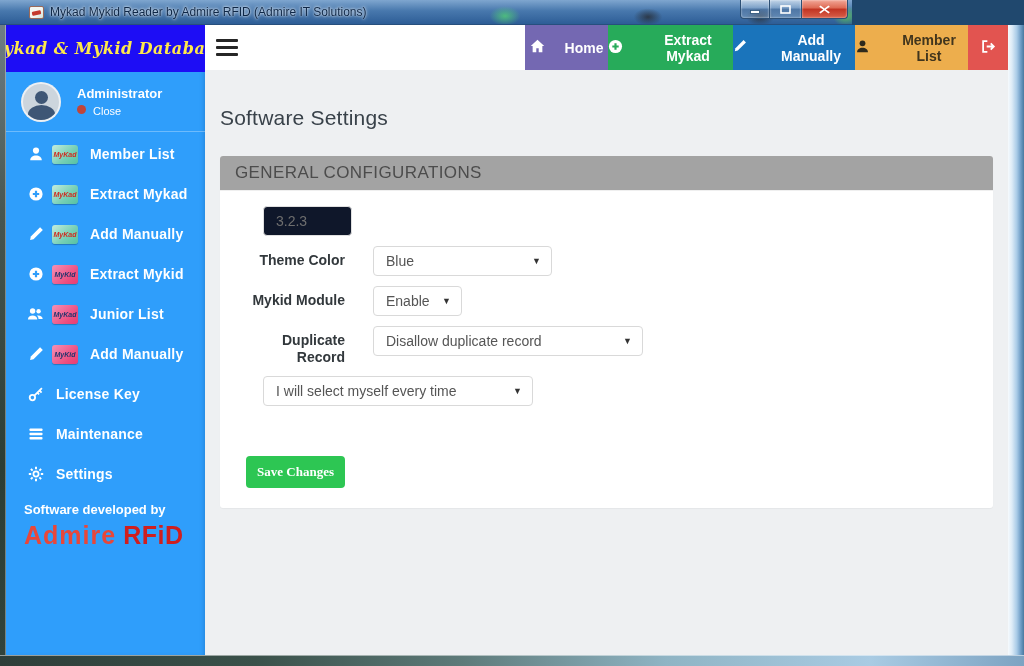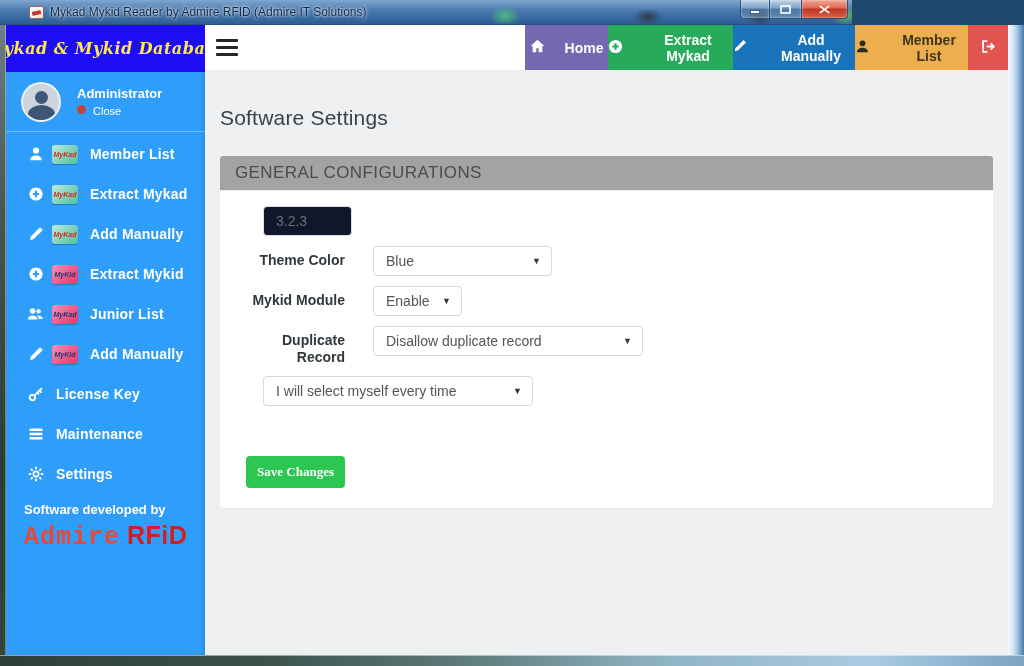--- a/index.html
+++ b/index.html
@@ -68,21 +68,21 @@
   .mini-card{ width:26px; height:19px; border-radius:3px; margin-left:8px; flex:0 0 auto;
     display:flex; align-items:center; justify-content:center;
     font-size:7px; font-weight:bold; font-style:italic; box-shadow:0 1px 1px rgba(0,0,0,.25); }
   .mini-card.mykad{ background:linear-gradient(135deg,#c4ecdd 0%,#74cfb4 60%,#57c1a3 100%); color:#d22b1f; }
   .mini-card.mykid{ background:linear-gradient(135deg,#f590b4 0%,#ec4d7f 70%,#e63d73 100%); color:#25356e; }
   .slabel{ margin-left:12px; font-size:14px; font-weight:bold; letter-spacing:.2px; }
   .no-card .slabel{ margin-left:12px; }
   .side-footer{ margin-top:8px; padding-left:18px; }
   .dev-line{ color:#fff; font-weight:bold; font-size:13px; }
   .logo-line{ margin-top:4px; white-space:nowrap; }
-  .logo-admire{ color:#e8473a; font-size:25px; font-weight:bold; letter-spacing:1px;font-family:Liberation Mono, monospace; }
+  .logo-admire{ color:#e8473a; font-size:25px; font-weight:bold; letter-spacing:1px; }
   .logo-rfid{ color:#cf1f1f; font-size:25px; font-weight:bold; margin-left:7px; letter-spacing:.5px; }
 
   
   .navbar{ position:absolute; left:205px; top:25px; width:803px; height:45px; background:#fff; display:flex; align-items:stretch; }
   .hamburger{ width:44px; display:flex; flex-direction:column; justify-content:center; gap:4px; padding-left:11px; cursor:pointer; }
   .hamburger i{ display:block; width:22px; height:3px; background:#262626; border-radius:1px; }
   .nav-group{ margin-left:auto; display:flex; }
   .nav-btn{ display:flex; align-items:center; justify-content:center; gap:20px; color:#fff;
     font-size:14px; font-weight:bold; cursor:pointer;text-align:center; }
   .nav-btn svg{ flex:0 0 auto; }

